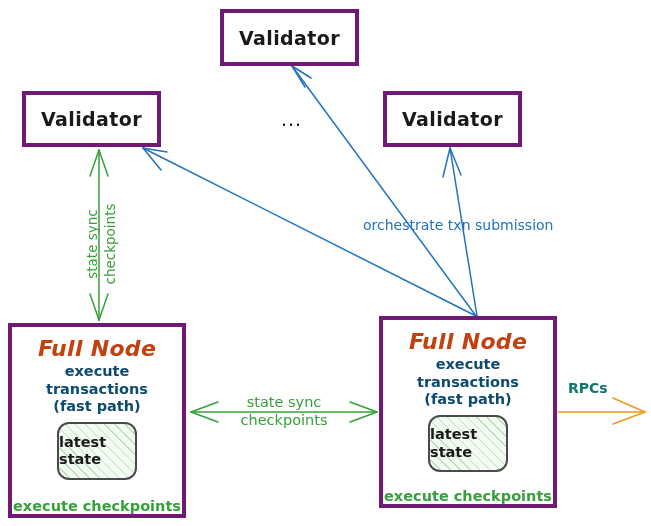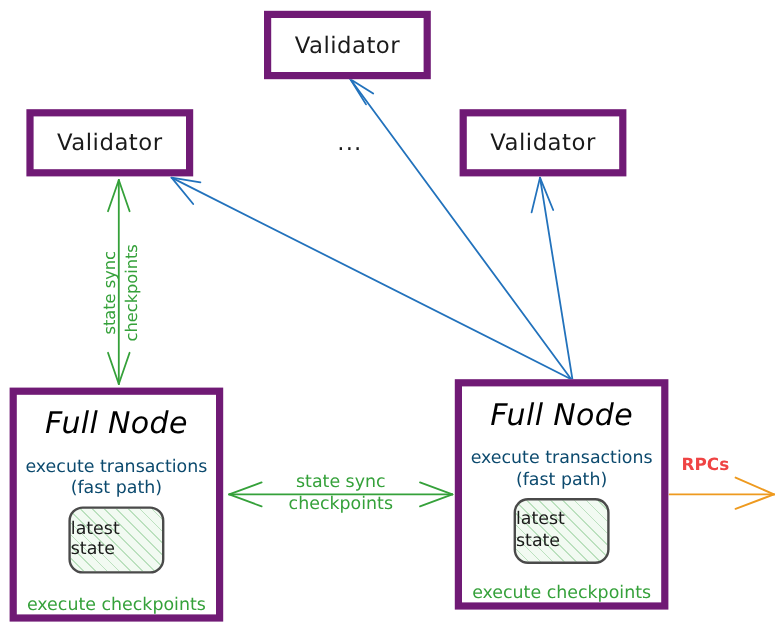--- a/index.html
+++ b/index.html
@@ -22,47 +22,48 @@
     position: absolute;
     left: 0;
     top: 0;
     width: 651px;
     height: 526px;
     pointer-events: none;
   }
   .node-box {
     position: absolute;
     box-sizing: border-box;
-    border: 6px solid #701a75;
+    border: 4px solid #701a75;
     background: #ffffff;
+    font-weight: bold;
   }
   .validator-box {
     display: flex;
     align-items: center;
     justify-content: center;
   }
   .validator-label {
     font-family: "DejaVu Sans", sans-serif;
     font-size: 19px;
     color: #1a1a1a;
     letter-spacing: 0.4px;
   }
   .fullnode-box {
     display: flex;
     flex-direction: column;
     align-items: center;
     padding-top: 9px;
   }
   .fullnode-title {
     font-family: "DejaVu Sans", sans-serif;
-    font-size: 25px;
-    color: #000000;
+    font-size: 22px;
+    color: #c2410c;
     font-style: italic;
     letter-spacing: 0.3px;
-    margin-bottom: 14px;
+    margin-bottom: 2px;
   }
   .fullnode-blue {
     font-family: "DejaVu Sans", sans-serif;
     font-size: 14.5px;
     color: #0c4a6e;
     text-align: center;
     line-height: 1.22;
   }
   .fullnode-green {
     font-family: "DejaVu Sans", sans-serif;
@@ -101,21 +102,21 @@
     font-size: 19px;
     color: #1a1a1a;
     letter-spacing: 1px;
   }
   .edge-label {
     position: absolute;
     font-family: "DejaVu Sans", sans-serif;
     white-space: nowrap;
   }
   .label-blue { color: #2272bc; font-size: 14px; }
-  .label-orange { color: #ef4444; font-size: 14px; font-weight: 600; }
+  .label-orange { color: #0f766e; font-size: 14px; font-weight: 600; }
   .vert-label {
     position: absolute;
     font-family: "DejaVu Sans", sans-serif;
     font-size: 13.5px;
     color: #35a13a;
     transform-origin: center center;
     transform: rotate(-90deg);
     white-space: nowrap;
   }
   .center-stack {
@@ -185,20 +186,21 @@
 
   <div class="node-box validator-box" style="left:383px; top:91px; width:139px; height:56px;">
     <span class="validator-label">Validator</span>
   </div>
 
   <div class="ellipsis" style="left:281px; top:108px;">...</div>
 
   <div class="vert-label" style="left:44px; top:236px; width:96px; text-align:center;">state sync</div>
   <div class="vert-label" style="left:62px; top:236px; width:96px; text-align:center;">checkpoints</div>
 
+  <div class="edge-label label-blue" style="left:363px; top:217px;">orchestrate txn submission</div>
 
   <div class="node-box fullnode-box" style="left:8px; top:323px; width:178px; height:195px;">
     <div class="fullnode-title">Full Node</div>
     <div class="fullnode-blue">
       <div>execute transactions</div>
       <div>(fast path)</div>
     </div>
     <div class="state-box">
       <div class="state-line">latest</div>
       <div class="state-line">state</div>

